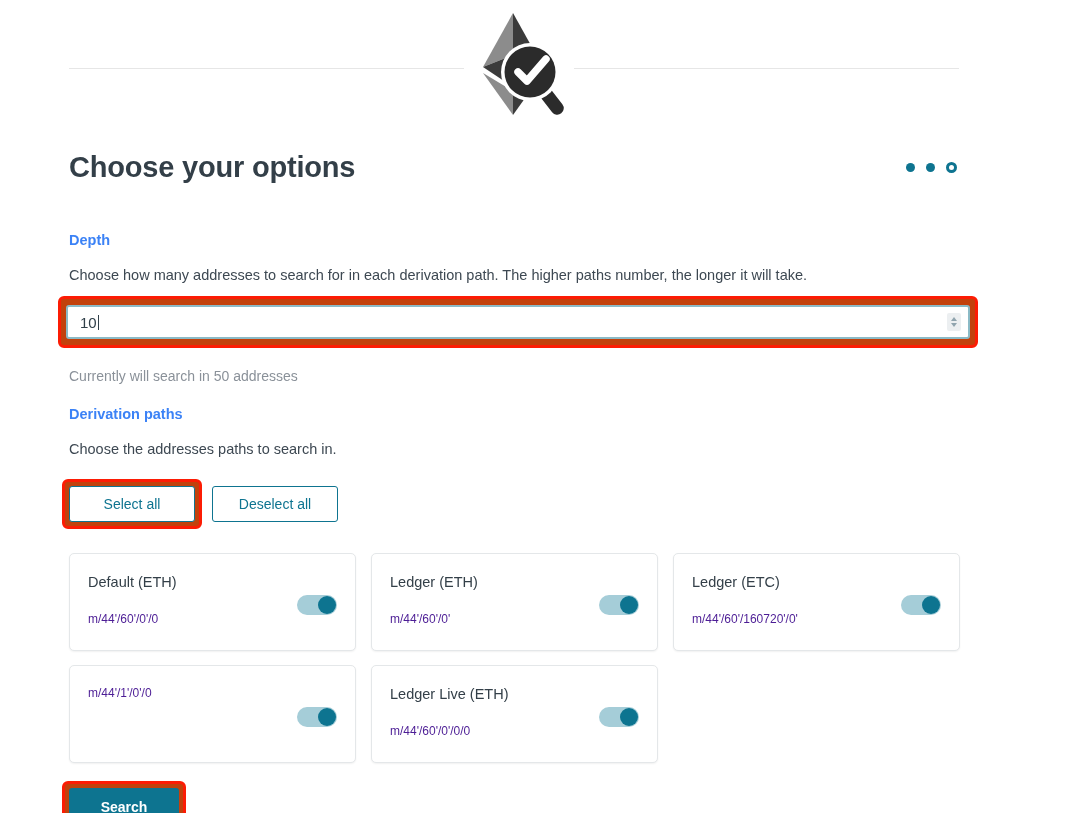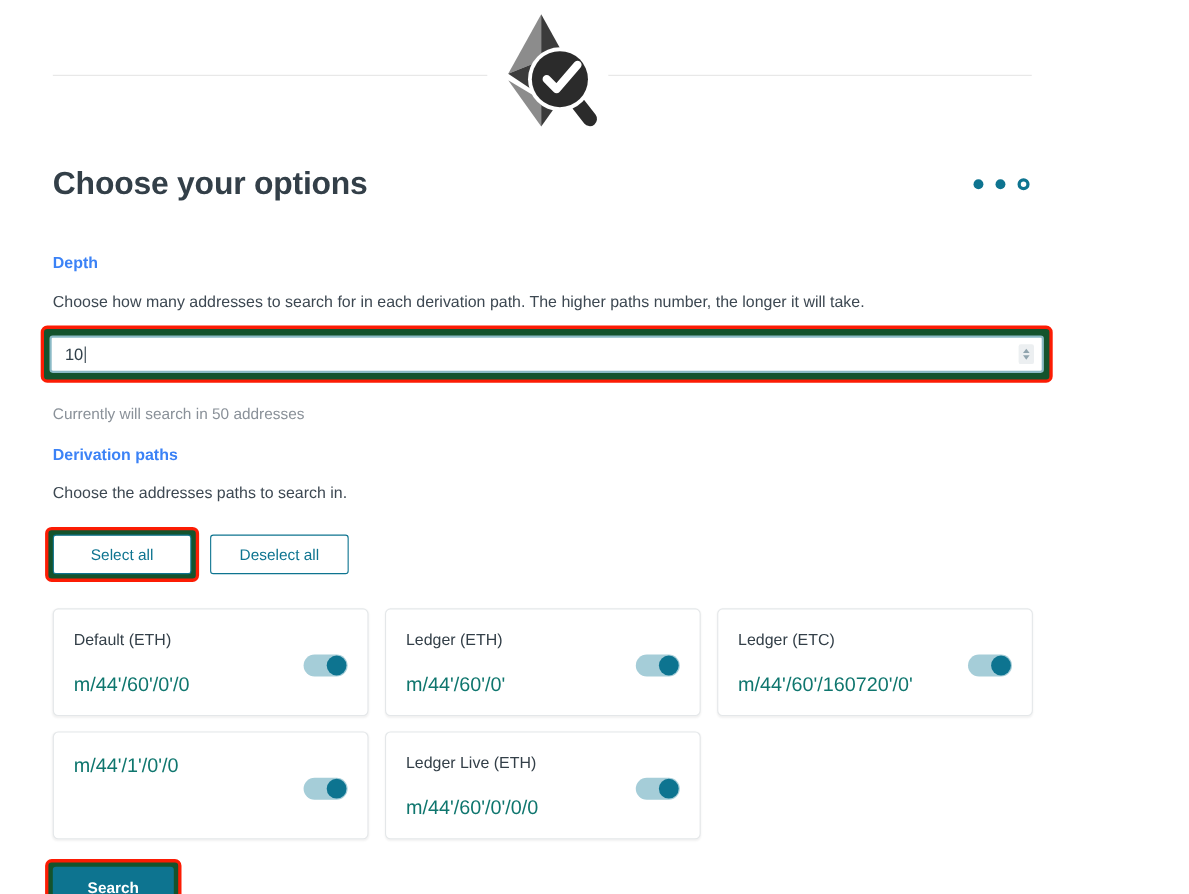--- a/index.html
+++ b/index.html
@@ -10,20 +10,21 @@
     font-family: "Liberation Sans", sans-serif;
     color: #2f3c46;
     overflow: hidden;
   }
 
   #page {
     position: relative;
     width: 973px;
     height: 813px;
     background: #ffffff;
+    margin-left: 21px;
   }
 
   
   .header-band {
     position: absolute;
     left: 0; top: 0;
     width: 1081px; height: 138px;
   }
   .header-rule {
     position: absolute;
@@ -100,21 +101,21 @@
     margin: 0;
   }
 
   
   .highlight-box {
     position: relative;
     border: 3px solid #fc1c04;
     border-radius: 6px;
     padding: 4px;
     display: inline-block;
-    background: #14532d;
+    background: #c2410c;
   }
   .depth-highlight {
     position: absolute;
     left: 37px; top: 296px;
     width: 920px;
     padding: 6px 5px 6px 5px;
   }
   .number-input {
     position: relative;
     width: 100%;
@@ -215,22 +216,22 @@
     box-shadow: 0 1px 2px rgba(0,0,0,0.06);
     position: relative;
     padding: 20px 0 0 18px;
   }
   .path-name {
     font-size: 14.5px;
     color: #333f48;
     margin: 0 0 22px 0;
   }
   .path-value {
-    font-size: 18px;
-    color: #0f766e;
+    font-size: 12px;
+    color: #4c1d95;
     margin: 0;
   }
   .toggle {
     position: absolute;
     right: 18px; top: 41px;
     width: 40px; height: 20px;
     border-radius: 10px;
     background: #a5cdd8;
     cursor: pointer;
   }

